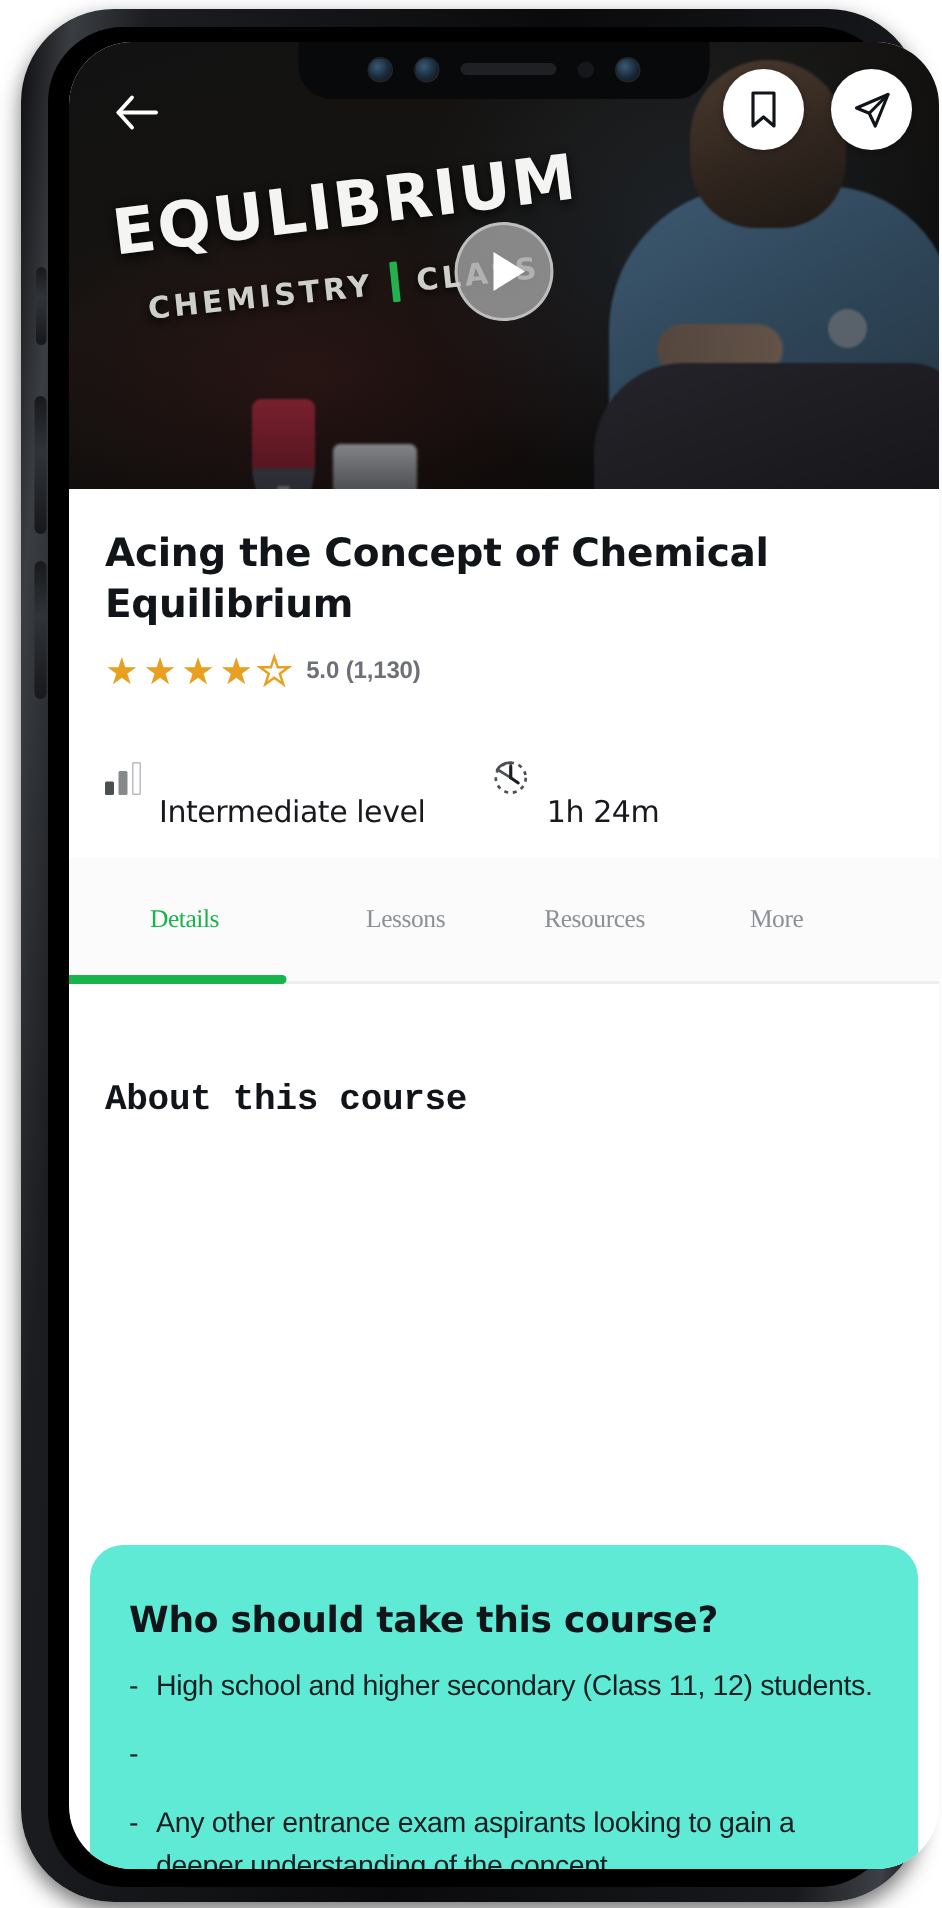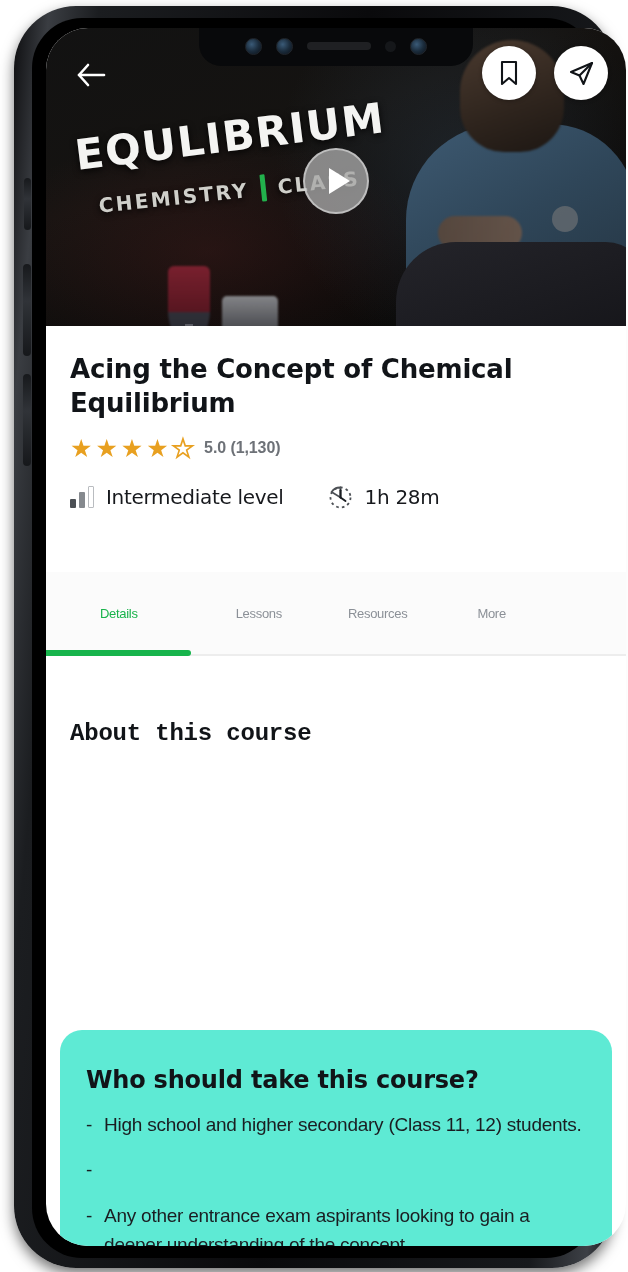--- a/index.html
+++ b/index.html
@@ -288,42 +288,43 @@
     display: flex;
     align-items: center;
     gap: 12px;
   }
   .meta-label {
     font-family: "DejaVu Sans", sans-serif;
     font-size: 20px;
     color: #17191d;
     letter-spacing: -0.3px;
     white-space: nowrap;
+    margin-top: 44px;
   }
   #level-bars { display: flex; align-items: flex-end; gap: 3px; height: 22px; }
   #level-bars i { display: block; width: 6px; border-radius: 1px; }
   #lb1 { height: 9px;  background: #4c5055; }
   #lb2 { height: 16px; background: #85898e; }
   #lb3 { height: 22px; background: transparent; border: 1.5px solid #b9bcc0; }
 
   
   #tabs {
     position: absolute;
     left: 0; top: 544px;
     width: 580px;
     height: 84px;
     background: #fbfbfb;
     border-bottom: 2px solid #ededed;
     display: flex;
     align-items: center;
     padding-left: 2px;
   }
   .tab {
-    font-family: Liberation Sans, sans-serif;
-    font-size: 13px;
+    font-family: Liberation Serif, serif;
+    font-size: 17px;
     color: #8b9097;
     letter-spacing: -0.3px;
     cursor: pointer;
     padding: 0 10px;
     white-space: nowrap;
   }
   #tab-details { color: #19b34b; margin-left: 42px; }
   #tab-lessons { margin-left: 78px; }
   #tab-resources { margin-left: 46px; }
   #tab-more { margin-left: 50px; }
@@ -481,21 +482,21 @@
           </span>
           <span class="meta-label">Intermediate level</span>
         </div>
         <div class="meta-item">
           <svg width="25" height="25" viewBox="0 0 25 25">
             <circle cx="12.5" cy="12.5" r="10" fill="none" stroke="#4c5055" stroke-width="1.8" stroke-dasharray="2.6 3.2" stroke-dashoffset="0"></circle>
             <path d="M3.6 7 A10 10 0 0 1 12.5 2.5 L12.5 12.5 Z" fill="none" stroke="#4c5055" stroke-width="1.8"></path>
             <path d="M12.5 12.5 L12.5 5.2" fill="none" stroke="#1a1d21" stroke-width="2" stroke-linecap="round"></path>
             <path d="M12.5 12.5 L17.5 16" fill="none" stroke="#1a1d21" stroke-width="2" stroke-linecap="round"></path>
           </svg>
-          <span class="meta-label">1h 28m</span>
+          <span class="meta-label">1h 24m</span>
         </div>
       </div>
     </div>
 
     <div id="tabs">
       <span class="tab" id="tab-details">Details</span>
       <span class="tab" id="tab-lessons">Lessons</span>
       <span class="tab" id="tab-resources">Resources</span>
       <span class="tab" id="tab-more">More</span>
       <span id="tab-underline"></span>

